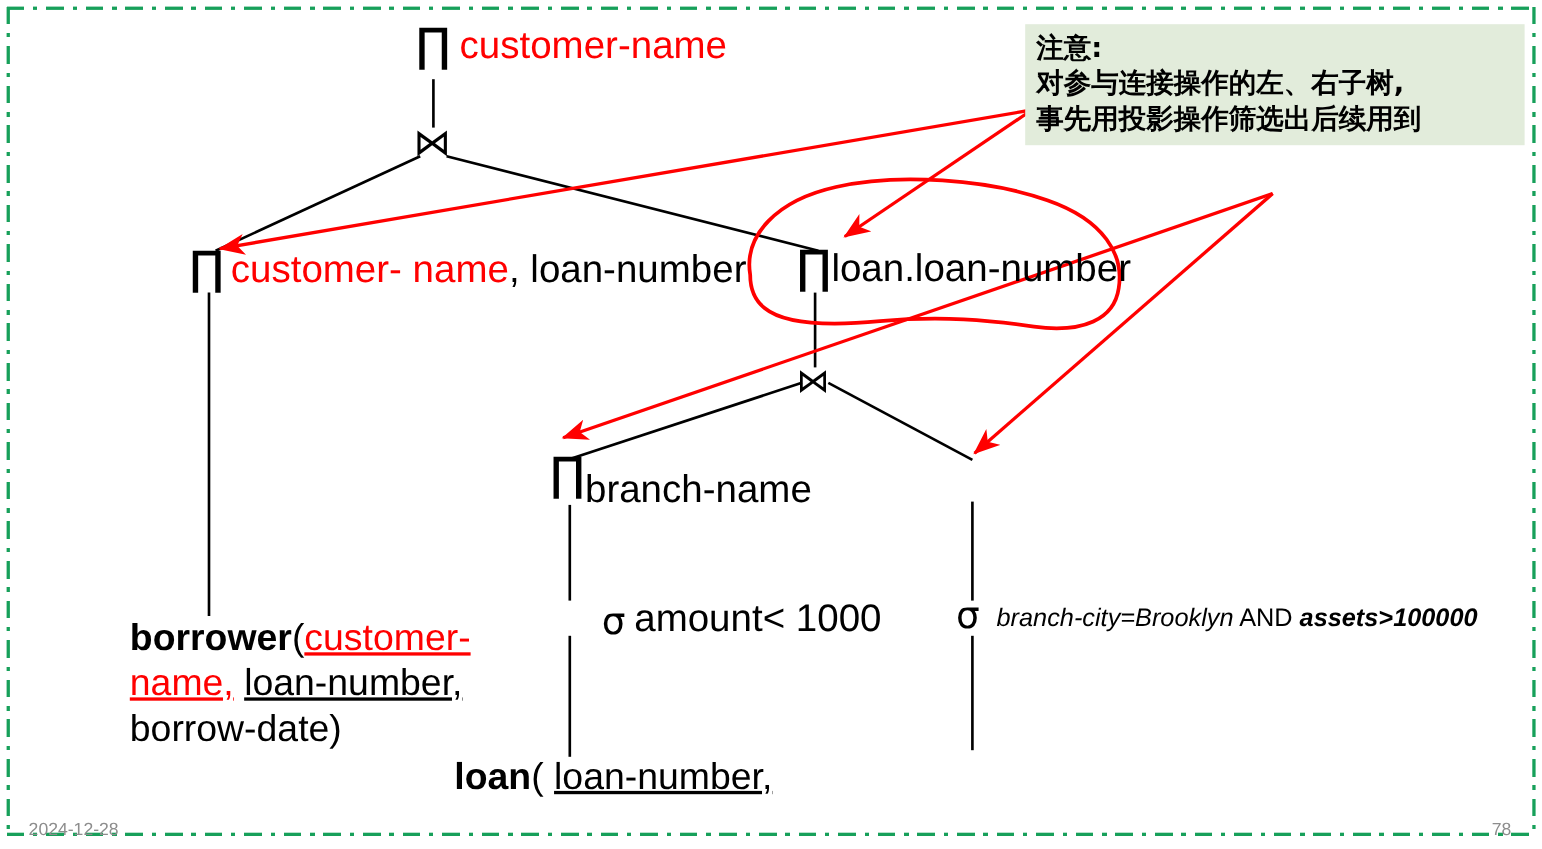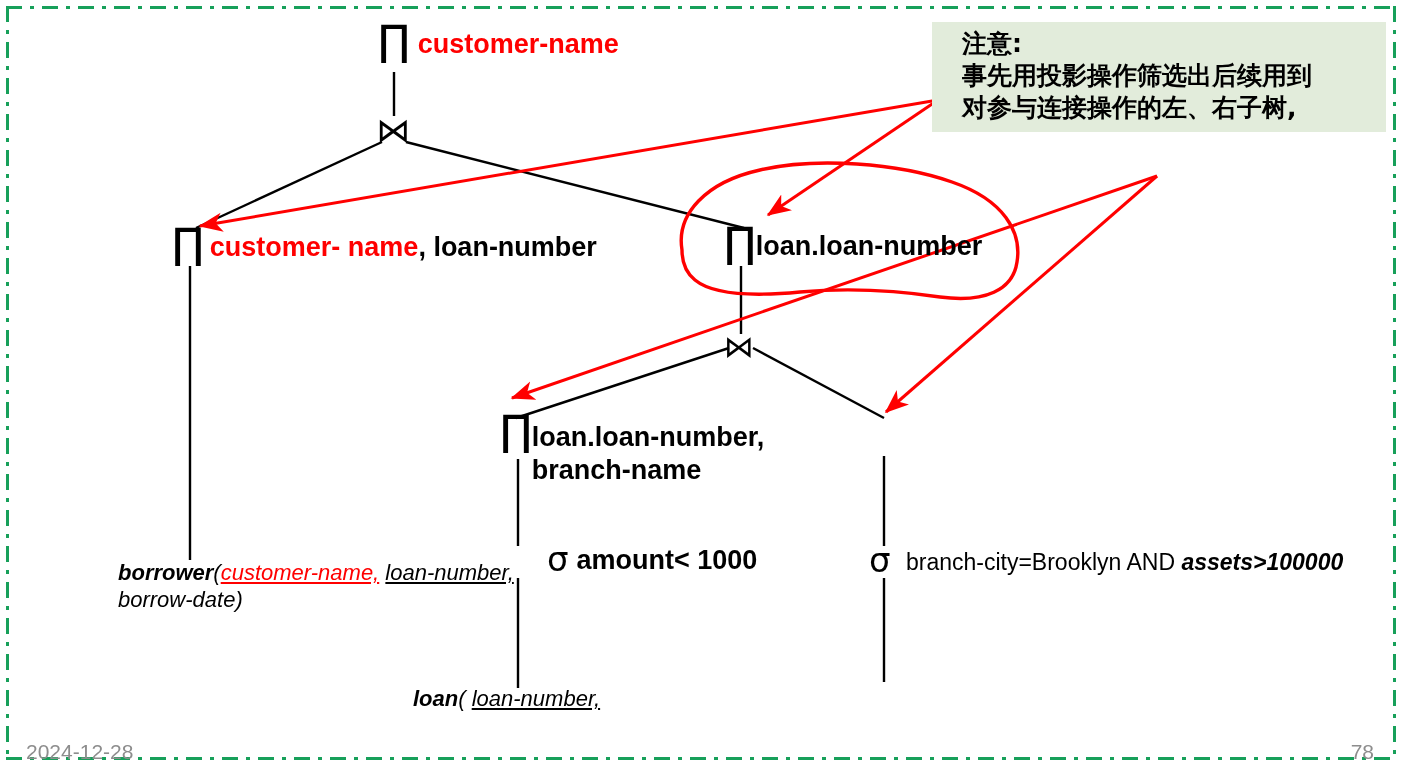--- a/index.html
+++ b/index.html
@@ -41,30 +41,28 @@
     line-height: 1.1;
   }
   .op {
     font-size: 40px;
     line-height: 0.9;
     vertical-align: -2px;
   }
   .op-pi { font-family: "DejaVu Sans", sans-serif; font-size: 42px; }
   .op-sigma { font-family: "DejaVu Sans", sans-serif; font-size: 34px; }
   .sub {
-    font-size: 27px;
-    font-weight: bold;
+    font-size: 35px;
   }
   .red { color: #ff0000; }
   .blk { color: #000000; }
 
   .rel {
     position: absolute;
-    font-size: 22px;
-    font-style: italic;
+    font-size: 34px;
     color: #000000;
     line-height: 1.22;
   }
   .rel b { font-weight: bold; }
   .u { text-decoration: underline; }
 
   
   #note {
     position: absolute;
     left: 932px;
@@ -73,26 +71,26 @@
     padding: 6px 8px 8px 10px;
     background: #e2ecdb;
     box-sizing: border-box;
     font-family: "DejaVu Sans", sans-serif;
     font-size: 25px;
     font-weight: bold;
     line-height: 1.28;
     color: #000000;
     letter-spacing: 0px;
   }
-  #note div { white-space: nowrap; margin-left: 20px; }
+  #note div { white-space: nowrap; }
 
   #footer-date, #footer-page {
     position: absolute;
     bottom: 8px;
-    font-size: 21px;
+    font-size: 16px;
     color: #8d8d8d;
     font-family: "Liberation Sans", sans-serif;
   }
   #footer-date { left: 26px; }
   #footer-page { right: 28px; }
 </style>
 </head>
 <body>
 
 <div id="slide">
@@ -150,22 +148,22 @@
       <line x1="938" y1="100" x2="768" y2="215" marker-end="url(#redArrow)"></line>
 
       <line x1="1157" y1="176" x2="512" y2="398" marker-end="url(#redArrow)"></line>
 
       <line x1="1157" y1="176" x2="886" y2="412" marker-end="url(#redArrow)"></line>
     </g>
   </svg>
 
   <div id="note">
     <div>注意:</div>
+    <div>对参与连接操作的左、右子树,</div>
     <div>事先用投影操作筛选出后续用到</div>
-    <div>对参与连接操作的左、右子树,</div>
   </div>
 
   <div class="node" style="left:378px; top:22px;">
     <span class="op op-pi">∏</span><span class="sub red" style="margin-left:8px;">customer-name</span>
   </div>
 
   <div class="node" style="left:376px; top:112px; font-family:'DejaVu Sans',sans-serif; font-size:34px;">
     <span>⋈</span>
   </div>
 
@@ -176,33 +174,32 @@
   <div class="node" style="left:172px; top:225px;">
     <span class="op op-pi">∏</span><span class="sub red" style="margin-left:6px;">customer- name</span><span class="sub blk">, loan-number</span>
   </div>
 
   <div class="node" style="left:724px; top:330px; font-family:'DejaVu Sans',sans-serif; font-size:30px;">
     <span>⋈</span>
   </div>
 
   <div class="node" style="left:500px; top:412px;">
     <span class="op op-pi" style="float:left;">∏</span><span style="display:inline-block; vertical-align:top; margin-top:11px;">
-      <span class="sub blk" style="display:block;">loan.loan-number,</span>
       <span class="sub blk" style="display:block; margin-top:3px;">branch-name</span>
     </span>
   </div>
 
 
   <div class="node" style="left:504px; top:544px;margin-left:43px;">
     <span class="op op-sigma">σ</span><span class="sub blk" style="margin-left:8px;">amount&lt; 1000</span>
   </div>
 
   <div class="node" style="left:869px; top:545px;">
     <span class="op op-sigma">σ</span><span style="margin-left:9px; font-size:23px;">
-      <span style="text-align:right;">branch-city=Brooklyn</span>
+      <span style="font-style:italic;text-align:right;">branch-city=Brooklyn</span>
       <span>AND</span>
       <span style="font-style:italic;font-weight:bold;">assets&gt;100000</span>
     </span>
   </div>
 
   <div class="rel" style="left:118px; top:560px; width:400px;">
     <b>borrower</b><span>(</span><span class="u red">customer-name,</span>
     <span class="u">loan-number,</span>
     <span>borrow-date)</span>
   </div>

